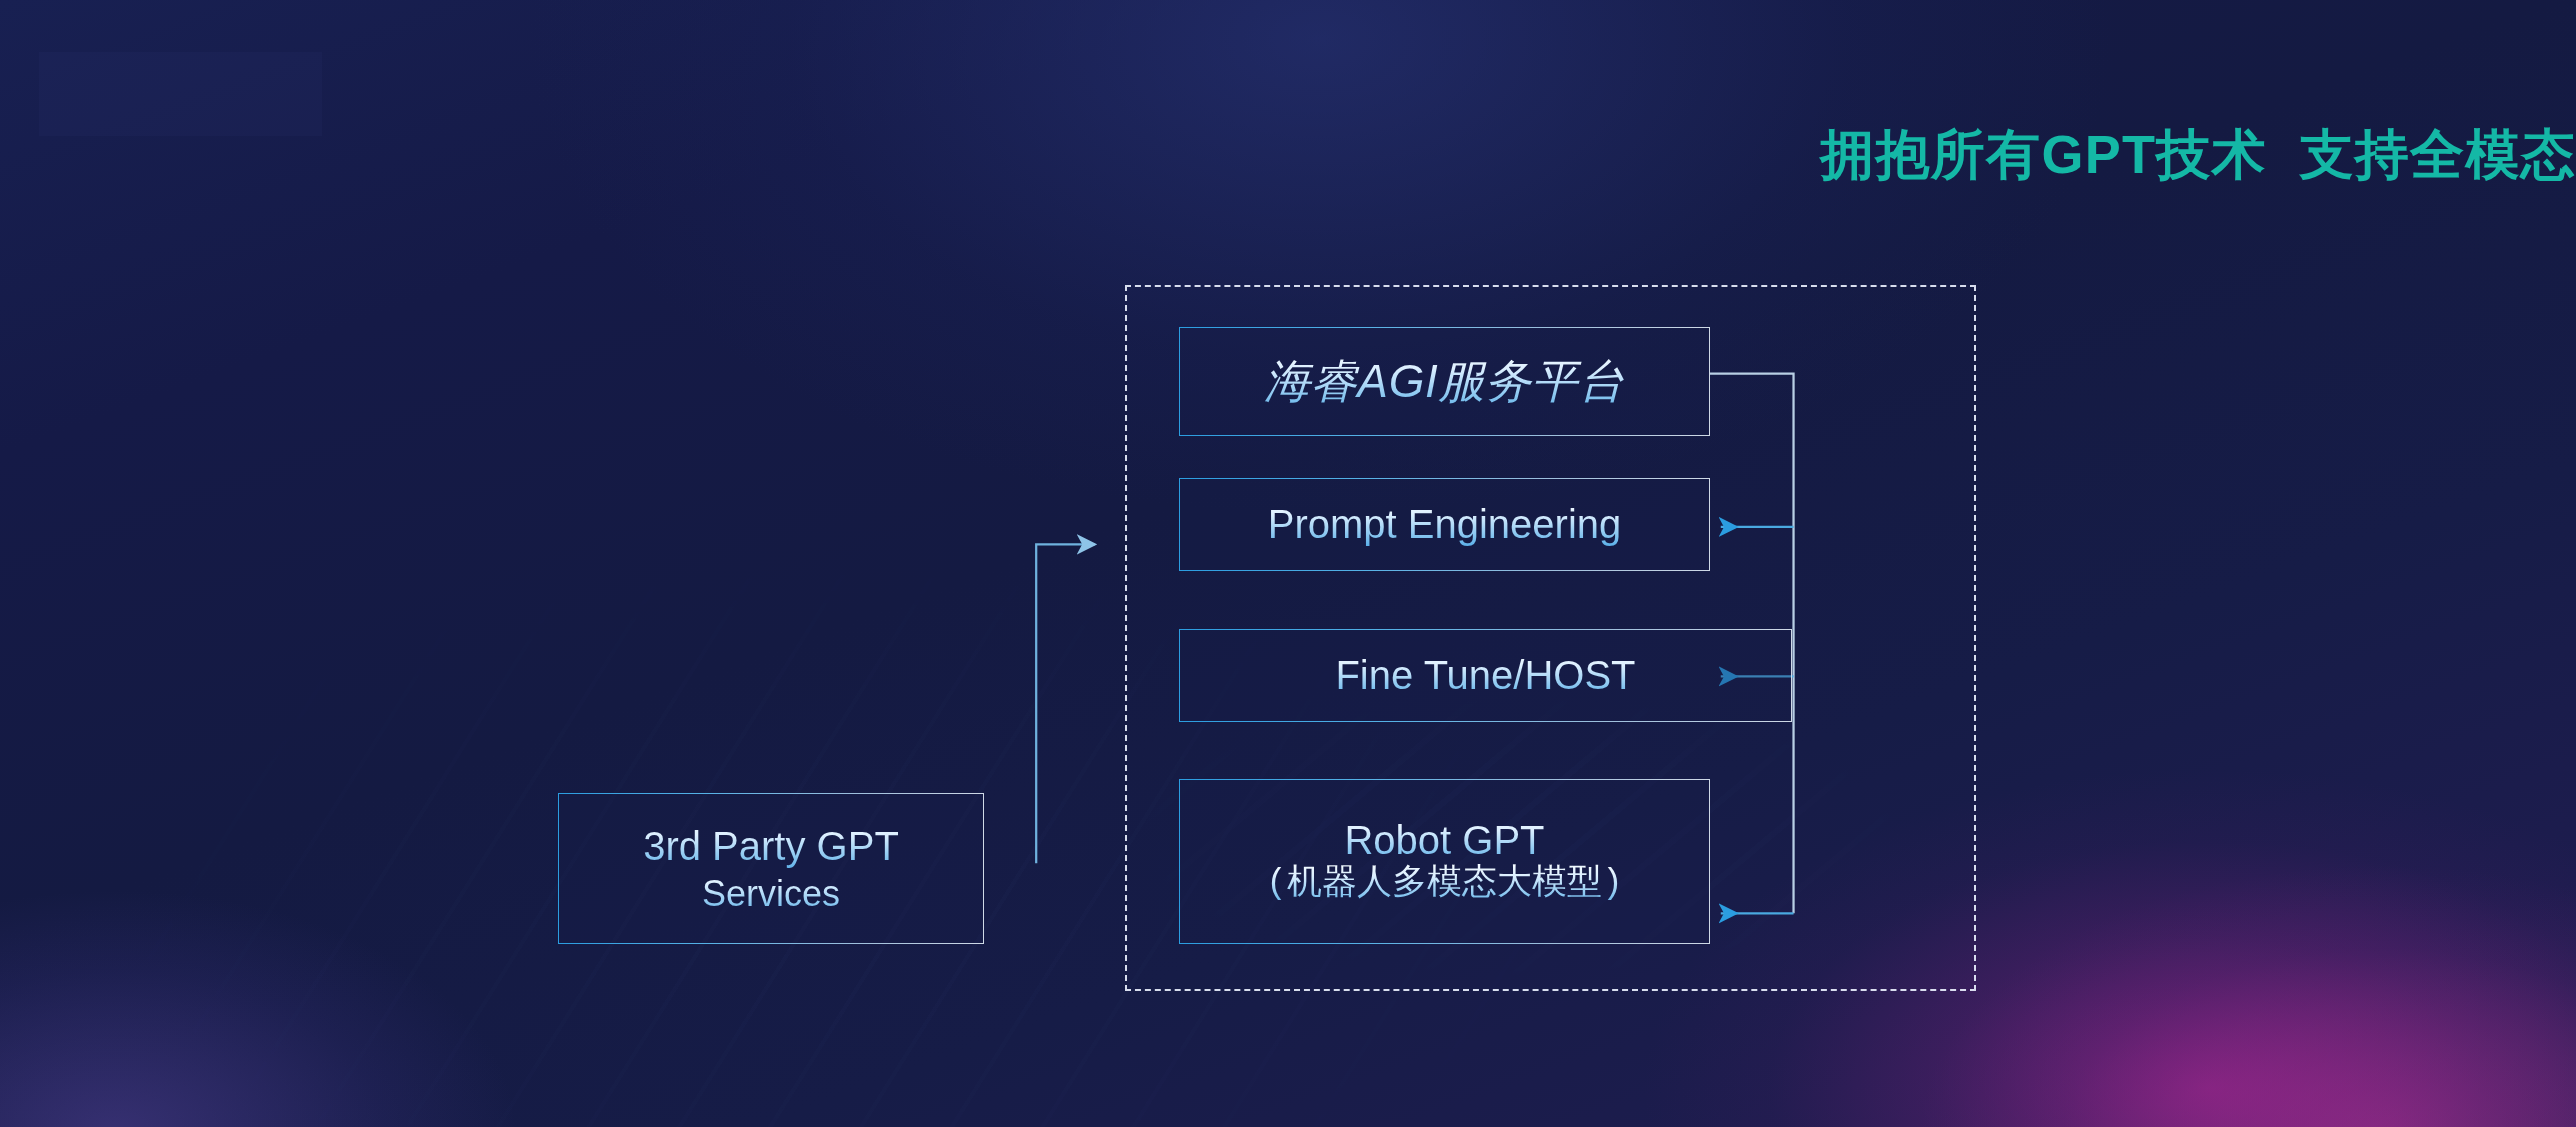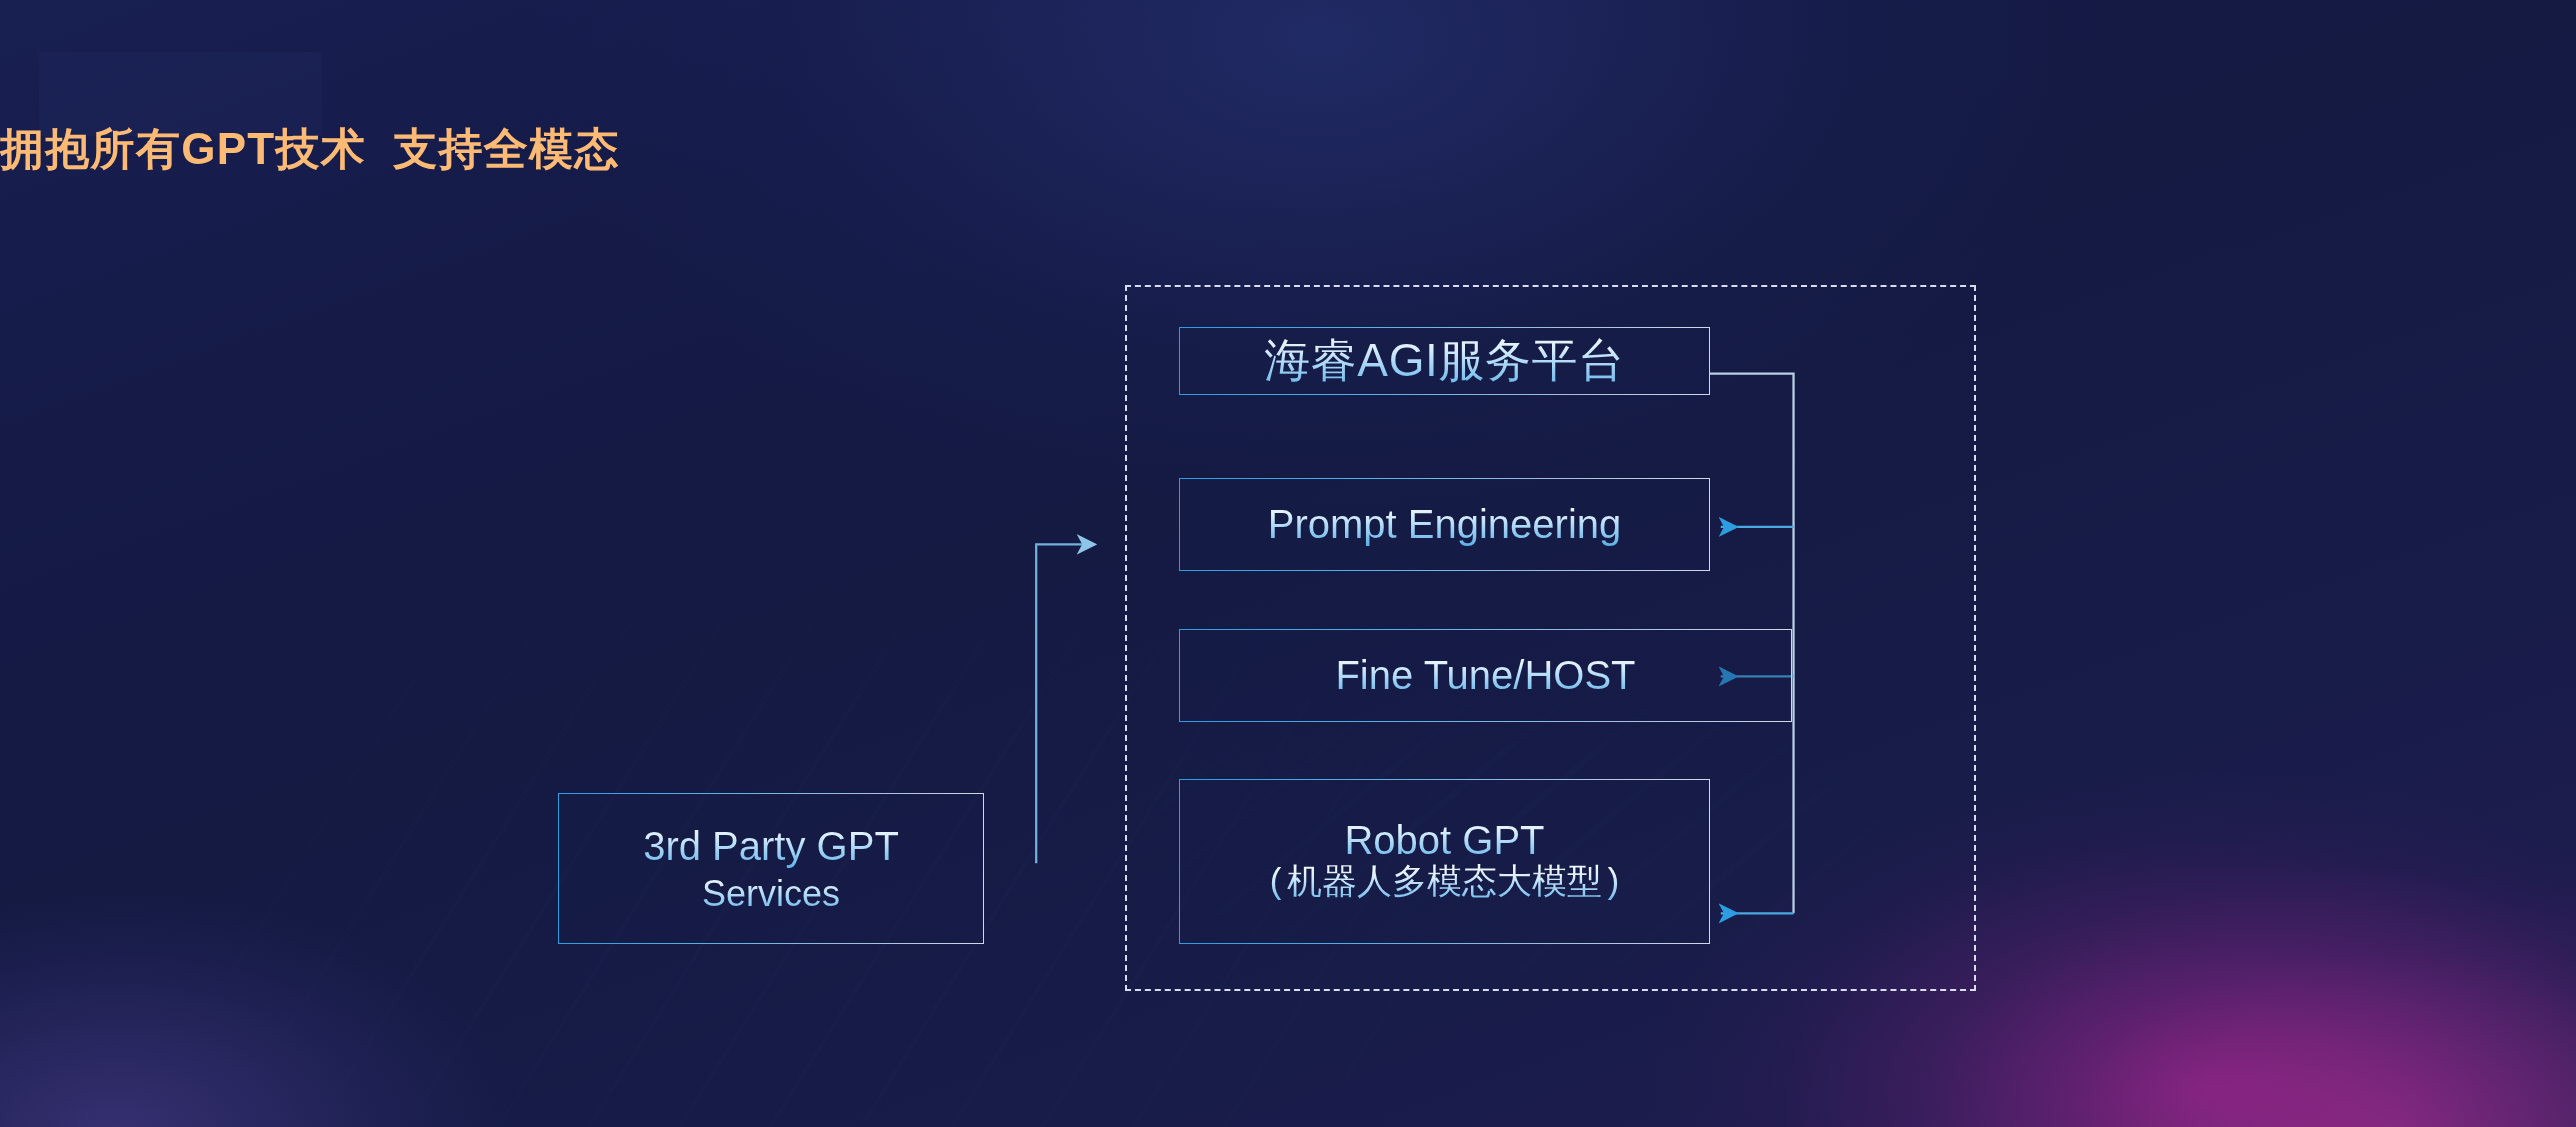--- a/index.html
+++ b/index.html
@@ -36,22 +36,22 @@
   #blocks { position:absolute; left:1030px; top:676px; width:1030px; height:335px; opacity:.42;
     background:repeating-linear-gradient(-40deg, rgba(120,165,235,0) 0 22px, rgba(120,165,235,0.075) 22px 28px, rgba(120,165,235,0) 28px 59px);
     -webkit-mask-image:radial-gradient(ellipse 528px 193px at 489px 161px, #000 0%, transparent 88%);
     mask-image:radial-gradient(ellipse 528px 193px at 489px 161px, #000 0%, transparent 88%);
   }
   #tlbox { position:absolute; left:39px; top:52px; width:283px; height:84px;
     background:rgba(120,150,220,0.035); }
 
   
   #title {
-    position:absolute; left:0; top:126px; width:2576px; text-align:left;
-    color:#fdba74; font-size:44px; font-weight:700; letter-spacing:1.3px;
+    position:absolute; left:0; top:126px; width:2576px; text-align:right;
+    color:#14b8a6; font-size:54px; font-weight:700; letter-spacing:1.3px;
     line-height:1.05; white-space:pre;
   }
 
   
   #dashed {
     position:absolute; left:1125px; top:285px; width:851px; height:706px;
     border:2.6px dashed rgba(232,238,252,0.92);
   }
 
   
@@ -63,21 +63,21 @@
     display:flex; flex-direction:column;
     align-items:center; justify-content:center;
     text-align:center;
   }
   .gtext {
     background:linear-gradient(180deg,#f4fbff 0%,#dcefff 28%,#9cd0f4 62%,#57aee8 100%);
     -webkit-background-clip:text; background-clip:text;
     -webkit-text-fill-color:transparent; color:transparent;
     white-space:nowrap;
   }
-  #box-agi   { left:1179px; top:327px;  width:531px; height:68px; }
+  #box-agi   { left:1179px; top:327px;  width:531px; height:109px;font-style:italic; }
   #box-agi .gtext { font-size:46px; font-weight:500; letter-spacing:0.6px; }
   #box-prompt{ left:1179px; top:478px;  width:531px; height:93px; }
   #box-prompt .gtext { font-size:40px; font-weight:400; }
   #box-tune  { left:1179px; top:629px;  width:613px; height:93px; }
   #box-tune .gtext { font-size:40px; font-weight:400; }
   #box-robot { left:1179px; top:779px; width:531px; height:165px; }
   #box-robot .l1 { font-size:40px; font-weight:400; line-height:1.18; }
   #box-robot .l2 { font-size:35px; font-weight:400; line-height:1.18;font-family:Liberation Mono, monospace; }
   #box-third { left:558px;  top:793px; width:426px; height:151px; }
   #box-third .l1 { font-size:40px; font-weight:400; line-height:1.25; }

